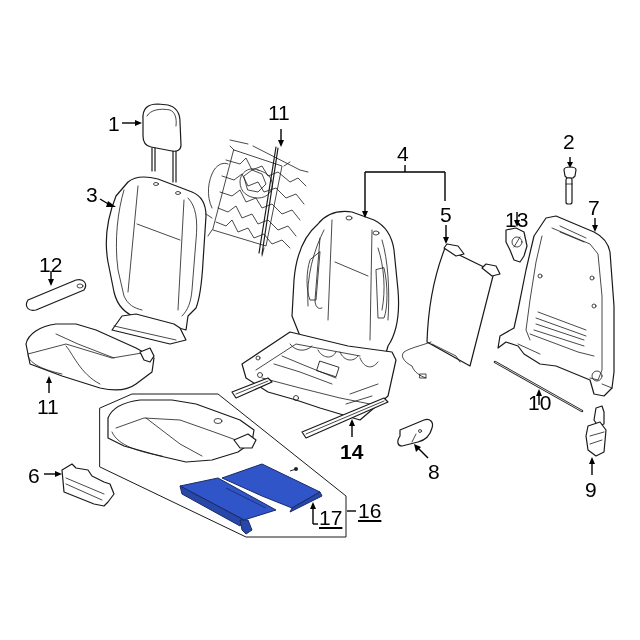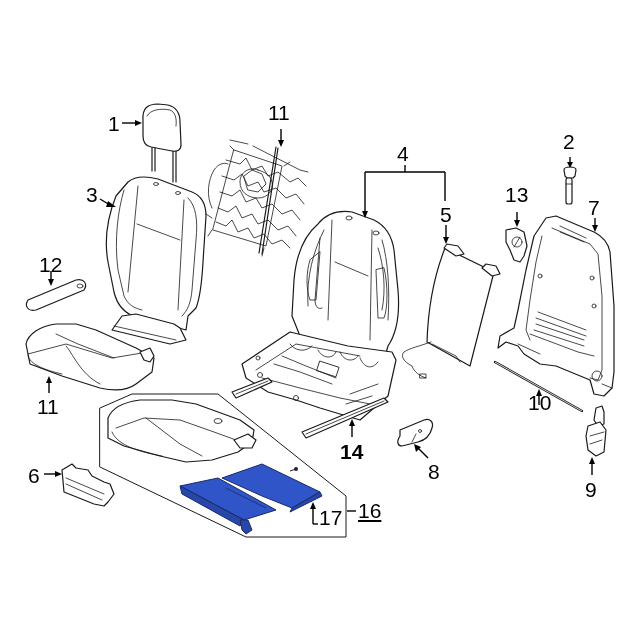--- a/index.html
+++ b/index.html
@@ -245,17 +245,17 @@
 <div class="callout-html" style="left:86px;top:184px;">3</div>
 <div class="callout-html" style="left:397px;top:143px;">4</div>
 <div class="callout-html" style="left:440px;top:204px;">5</div>
 <div class="callout-html" style="left:28px;top:465px;">6</div>
 <div class="callout-html" style="left:588px;top:197px;">7</div>
 <div class="callout-html" style="left:428px;top:461px;">8</div>
 <div class="callout-html" style="left:585px;top:479px;">9</div>
 <div class="callout-html" style="left:528px;top:392px;">10</div>
 <div class="callout-html" style="left:268px;top:102px;">11</div>
 <div class="callout-html" style="left:39px;top:246px;margin-top:8px;">12</div>
-<div class="callout-html" style="left:505px;top:184px;">13</div>
+<div class="callout-html" style="left:505px;top:209px;">13</div>
 <div class="callout-html" style="left:340px;top:441px;font-weight:bold;">14</div>
 <div class="callout-html" style="left:37px;top:396px;">11</div>
 <div class="callout-html" style="left:358px;top:500px;text-decoration:underline;">16</div>
-<div class="callout-html" style="left:319px;top:507px;">17</div>
+<div class="callout-html" style="left:319px;top:507px;text-decoration:underline;">17</div>
 
 </body></html>

